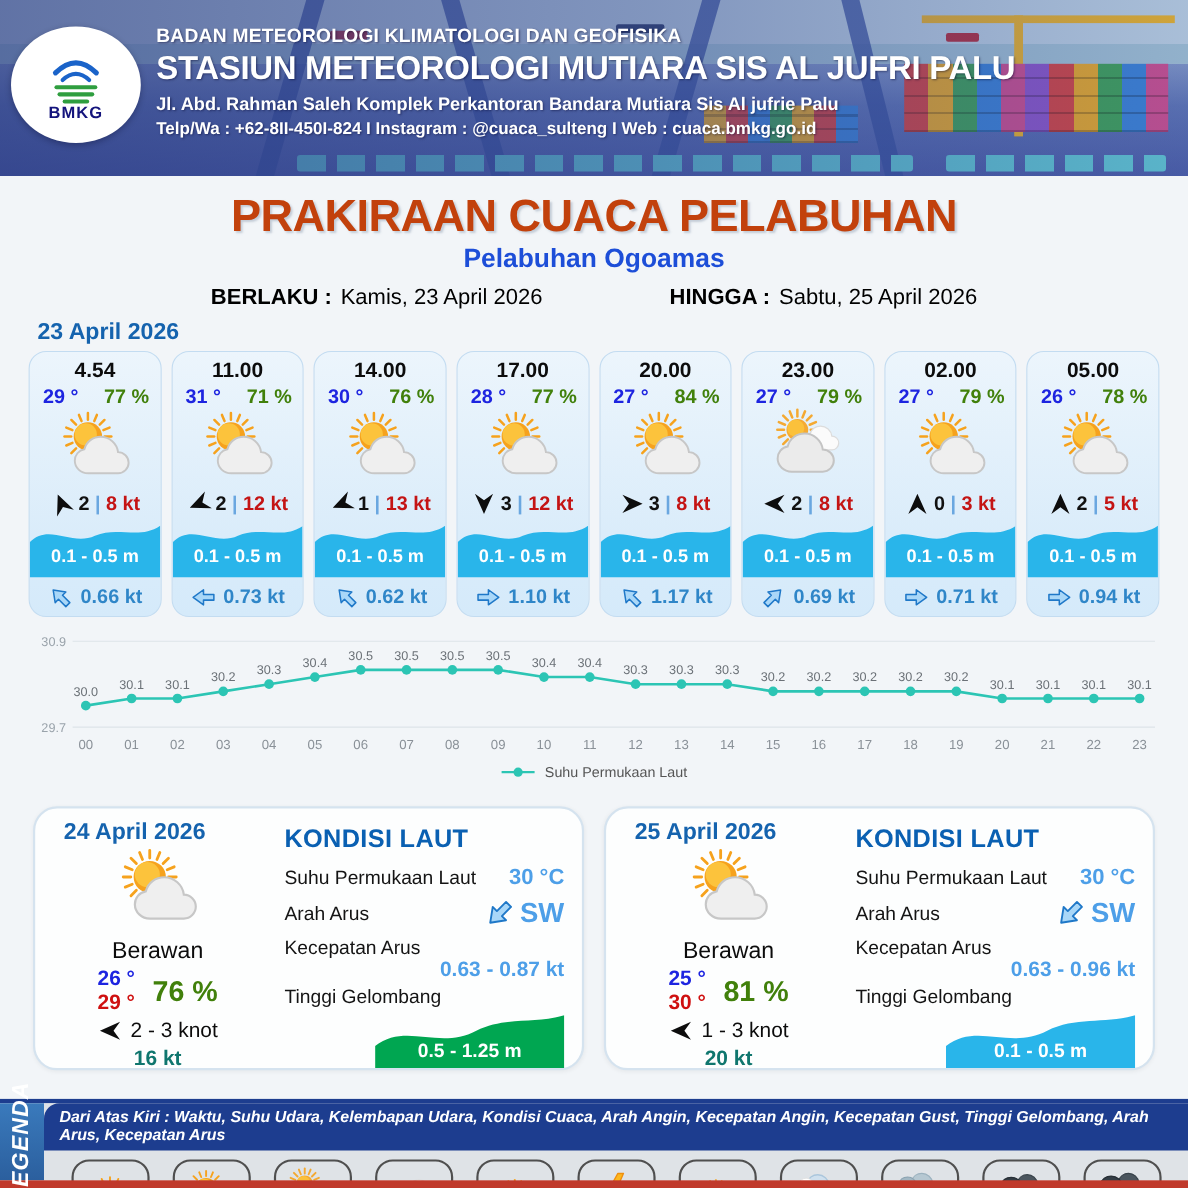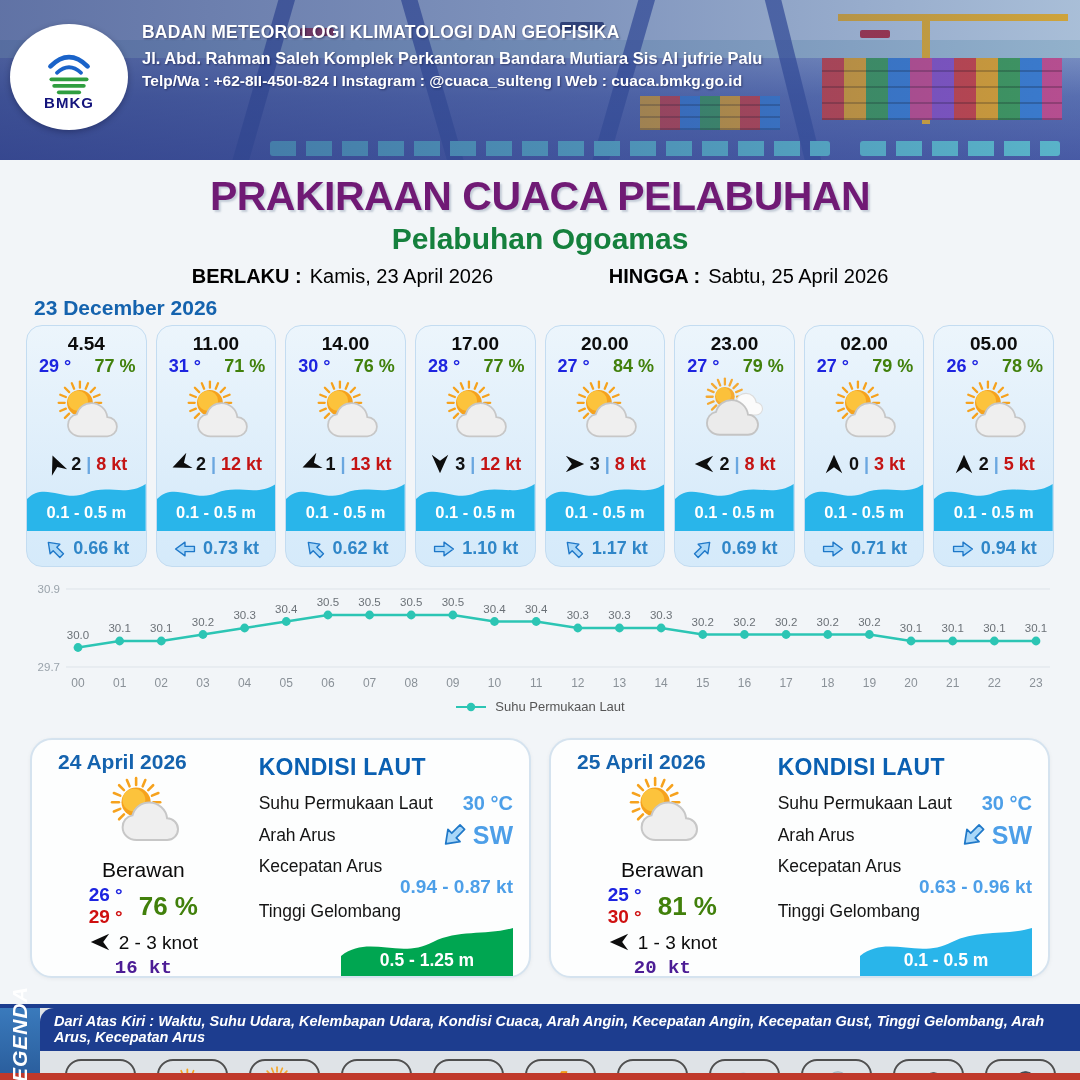--- a/index.html
+++ b/index.html
@@ -39,23 +39,23 @@
   .logo-bmkg-text { color:#14147c; font-weight:bold; font-size:15px; letter-spacing:1px; margin-top:-2px; }
   .h-text { position:absolute; left:142px; top:22px; z-index:3; color:#fff;
     text-shadow:1px 1px 2px rgba(0,0,40,.45); }
   .h-agency  { font-size:17.5px; font-weight:bold; letter-spacing:.2px; }
   .h-station { font-size:30px; font-weight:bold; letter-spacing:-.3px; margin-top:3px; }
   .h-address { font-size:16.5px; font-weight:bold; margin-top:6px; }
   .h-contact { font-size:15.5px; font-weight:bold; margin-top:4px; }
 
   
   .titleblock { text-align:center; padding-top:13px; flex:none; }
-  .t-main { font-size:41px; font-weight:bold; color:#701a75; letter-spacing:-.5px;
+  .t-main { font-size:41px; font-weight:bold; color:#c2410c; letter-spacing:-.5px;
     text-shadow:2px 2px 2px rgba(110,130,155,.35); }
-  .t-sub { font-size:30px; font-weight:bold; color:#15803d; margin-top:2px; }
+  .t-sub { font-size:24px; font-weight:bold; color:#1d4ed8; margin-top:2px; }
   .t-validity { margin-top:9px; font-size:20px; color:#000; }
   .t-validity .lbl { font-weight:bold; }
   .t-validity .gap { display:inline-block; width:110px; }
   .t-validity .val { margin-left:8px; }
 
   
   .date-label { margin:8px 0 5px 34px; color:#1563ae; font-weight:bold; font-size:21px; flex:none; }
   .cards-row { display:flex; gap:9px; padding:0 26px; flex:none; height:242px; }
   .fcard { flex:1; background:linear-gradient(180deg,#ecf5fc 0%,#daecfa 70%,#d5eafa 100%);
     border:1.5px solid #c3dcf1; border-radius:16px; overflow:hidden;
@@ -90,21 +90,21 @@
   .d-left { width:41%; display:flex; flex-direction:column; align-items:center; }
   .d-date { align-self:flex-start; margin-left:10px; color:#1563ae; font-weight:bold; font-size:21px; }
   .d-icon { height:84px; display:flex; align-items:center; }
   .d-cond { font-size:21px; color:#0c0c0c; }
   .d-th { display:flex; align-items:center; gap:16px; margin-top:2px; }
   .d-tmin { color:#1d24e0; font-weight:bold; font-size:19px; }
   .d-tmax { color:#cf1010; font-weight:bold; font-size:19px; }
   .d-hum { color:#41800b; font-weight:bold; font-size:26px; }
   .d-wind { display:flex; align-items:center; gap:8px; font-weight:normal; font-size:19px;
     color:#0c0c0c; margin-top:4px; }
-  .d-gust { color:#4c1d95; font-weight:bold; font-size:19px; margin-top:3px;font-family:Liberation Mono, monospace; }
+  .d-gust { color:#0f766e; font-weight:bold; font-size:19px; margin-top:3px; }
   .d-right { flex:1; padding-left:20px; padding-top:4px; display:flex; flex-direction:column; }
   .d-sea-title { color:#0a60b2; font-weight:bold; font-size:23px; letter-spacing:.3px; margin-bottom:8px; }
   .d-row { display:flex; justify-content:space-between; align-items:center; margin:3px 0; }
   .d-lbl { color:#141414; font-size:17.5px; }
   .d-val { color:#4d9fe8; font-weight:bold; font-size:20px; }
   .d-dir { display:flex; align-items:center; gap:4px; }
   .d-dir .d-val { font-size:25px; }
   .arrow-cur.big { width:30px; height:27px; }
   .d-speedline { text-align:right; color:#4d9fe8; font-weight:bold; font-size:19px; margin-top:-1px; }
   .d-wave-wrap { position:relative; width:172px; height:50px; margin-left:auto; margin-top:4px; flex:none; }
@@ -153,35 +153,36 @@
       <path d="M10 24 Q30 4 50 24" stroke="#1a63c9" fill="none" stroke-width="5" stroke-linecap="round"></path>
       <path d="M17 31 Q30 19 43 31" stroke="#1a63c9" fill="none" stroke-width="4" stroke-linecap="round"></path>
       <path d="M11 38 H49" stroke="#2f9e3f" stroke-width="4" stroke-linecap="round"></path>
       <path d="M14 45 H46" stroke="#2f9e3f" stroke-width="4" stroke-linecap="round"></path>
       <path d="M19 52 H41" stroke="#2f9e3f" stroke-width="4" stroke-linecap="round"></path>
     </svg>
     <div class="logo-bmkg-text">BMKG</div>
   </div>
   <div class="h-text">
     <div class="h-agency">BADAN METEOROLOGI KLIMATOLOGI DAN GEOFISIKA</div>
+    <div class="h-station">STASIUN METEOROLOGI MUTIARA SIS AL JUFRI PALU</div>
     <div class="h-address">Jl. Abd. Rahman Saleh Komplek Perkantoran Bandara Mutiara Sis Al jufrie Palu</div>
     <div class="h-contact">Telp/Wa : +62-8II-450I-824  I  Instagram : @cuaca_sulteng  I  Web : cuaca.bmkg.go.id</div>
   </div>
 </div>
 
 <div class="titleblock">
   <div class="t-main">PRAKIRAAN CUACA PELABUHAN</div>
   <div class="t-sub">Pelabuhan Ogoamas</div>
   <div class="t-validity">
     <span class="lbl">BERLAKU :</span><span class="val">Kamis, 23 April 2026</span><span class="gap"></span>
     <span class="lbl">HINGGA :</span><span class="val">Sabtu, 25 April 2026</span>
   </div>
 </div>
 
-<div class="date-label">23 December 2026</div>
+<div class="date-label">23 April 2026</div>
 <div class="cards-row">
   <div class="fcard">
     <div class="f-time">4.54</div>
     <div class="f-th">
       <span class="f-temp">29 °</span>
       <span class="f-hum">77 %</span>
     </div>
     <div class="f-icon">
         <svg viewBox="0 0 100 100" width="76" height="76">
           <g stroke="#f6a21d" stroke-width="3" stroke-linecap="round" opacity="1">
@@ -803,21 +804,21 @@
             <svg viewBox="0 0 28 24" width="30" height="27">
                 <path d="M3,15 L14,15 L14,20 L25,12 L14,4 L14,9 L3,9 Z" fill="#a9d7f8" stroke="#1f78c8" stroke-width="1.6" stroke-linejoin="round"></path>
               </svg>
           </span>
           <span class="d-val">SW</span>
         </span>
       </div>
       <div class="d-row" style="margin-bottom:0;">
         <span class="d-lbl">Kecepatan Arus</span>
       </div>
-      <div class="d-speedline">0.94 - 0.87 kt</div>
+      <div class="d-speedline">0.63 - 0.87 kt</div>
       <div class="d-row" style="margin-bottom:0;">
         <span class="d-lbl">Tinggi Gelombang</span>
       </div>
       <div class="d-wave-wrap">
         <svg viewBox="0 0 172 50" preserveAspectRatio="none">
           <path d="M0,30 C28,8 58,34 92,16 C118,3 145,10 172,2 L172,50 L0,50 Z" fill="#00a651"></path>
         </svg>
         <span class="d-wave-text">0.5 - 1.25 m</span>
       </div>
     </div>

